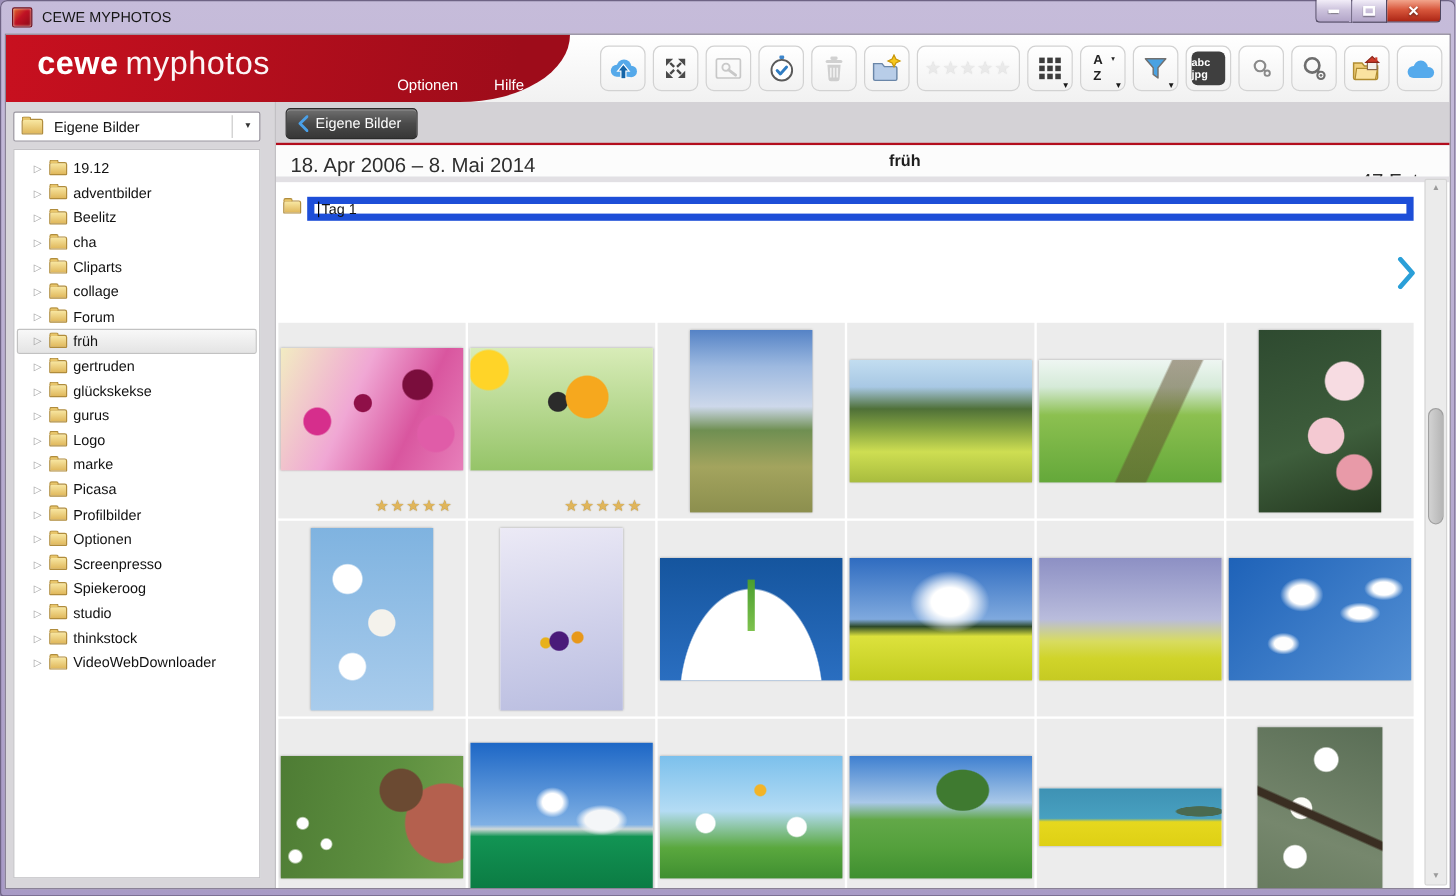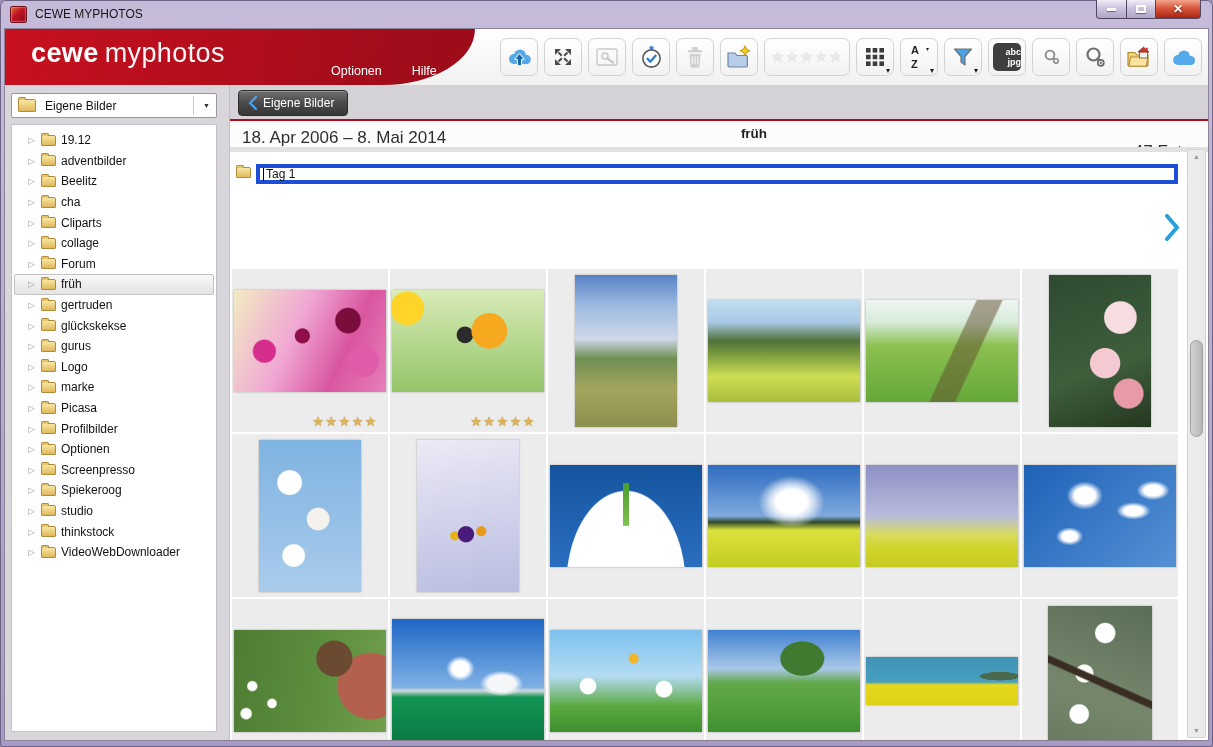--- a/index.html
+++ b/index.html
@@ -34,21 +34,21 @@
   
   .toolbar{position:absolute;top:0;right:6px;height:56px;display:flex;align-items:center;gap:6px;}
   .tbtn{width:38px;height:38px;flex:none;background:linear-gradient(#ffffff,#f2f2f2);
        border:1px solid #d2d2d2;border-radius:7px;display:flex;align-items:center;justify-content:center;
        position:relative;box-sizing:border-box;}
   .tbtn.wide{width:86px;}
   .tbtn.disabled > *:not(.dd){opacity:.5;filter:grayscale(.3);}
   .dd{position:absolute;right:3px;bottom:0px;font-size:8px;color:#1a1a1a;}
   .tstars{font-size:15px;letter-spacing:1px;color:#dcdcdc;text-shadow:0 0 1px #a8a8a8;white-space:nowrap;}
   .abcjpg{width:28px;height:28px;background:#3f3f3f;border-radius:5px;color:#fff;display:flex;flex-direction:column;
-       align-items:flex-end;justify-content:center;font-size:9px;line-height:1.15;font-weight:bold;}
+       align-items:flex-start;justify-content:center;font-size:9px;line-height:1.15;font-weight:bold;}
   .sorticon{position:relative;width:18px;height:22px;}
   .sA{position:absolute;left:1px;top:-2px;font-weight:bold;font-size:11px;color:#222;}
   .sAr{position:absolute;right:-1px;top:-1px;font-size:6px;color:#222;}
   .sZ{position:absolute;left:1px;bottom:-2px;font-weight:bold;font-size:11px;color:#222;}
   
   .sidebar{position:absolute;left:0;top:56px;width:224px;bottom:0;background:#d8d6da;border-right:1px solid #c2c0c4;}
   .selector{position:absolute;left:6px;top:8px;width:206px;height:25px;background:#fff;border:1px solid #9a96a0;
        border-radius:2px;display:flex;align-items:center;padding:0 2px 0 6px;box-sizing:border-box;}
   .sel-label{font-size:12px;margin-left:9px;flex:1;color:#111;}
   .sel-dd{font-size:7px;color:#333;border-left:1px solid #cacaca;padding:6px 4px 6px 9px;}
@@ -72,21 +72,21 @@
        border-radius:4px;color:#fff;font-size:12px;box-shadow:inset 0 1px 0 rgba(255,255,255,.25);}
   .redline{position:absolute;top:34px;left:0;right:0;height:2px;background:#b30d1d;}
   .titlerow{position:absolute;top:36px;left:0;right:0;height:26px;background:#fcfcfc;}
   .daterange{position:absolute;left:12px;top:7px;font-size:17px;color:#2e2e2e;}
   .ftitle{position:absolute;left:90px;right:20px;text-align:center;top:5px;font-size:13.5px;font-weight:bold;color:#1e1e1e;}
   .fcount{position:absolute;right:8px;top:21px;font-size:17px;color:#2e2e2e;}
   .scrollarea{position:absolute;top:62px;left:0;right:0;bottom:0;background:#fff;overflow:hidden;}
   .graysep{height:5px;background:#e2e0e4;}
   .folderstrip{position:relative;height:115px;background:#fff;}
   .strip-fold{position:absolute;left:6px;top:15px;}
-  .textfield{position:absolute;left:26px;top:12px;right:30px;height:20px;border:4px solid #1d4ed8;background:#fff;
+  .textfield{position:absolute;left:26px;top:12px;right:30px;height:20px;border:6px solid #1d4ed8;background:#fff;
        display:flex;align-items:center;padding-left:3px;font-size:12px;color:#111;box-sizing:border-box;}
   .caret{width:1px;height:13px;background:#000;margin-right:2px;flex:none;}
   .tooltip{position:absolute;left:545px;top:24px;height:22px;background:#ffffe1;border:1px solid #8c8c74;
        box-shadow:2px 2px 3px rgba(0,0,0,.3);font-size:12px;color:#26261a;display:flex;align-items:center;
        padding:0 9px;z-index:4;white-space:nowrap;}
   .nextchev{position:absolute;right:28px;top:62px;}
   
   .photogrid{display:grid;grid-template-columns:repeat(6,156px);gap:2px;padding:2px 0 0 2px;width:948px;
        height:473px;background:#fff;}
   .cell{width:156px;height:163px;background:#ececec;display:flex;align-items:center;justify-content:center;position:relative;}

